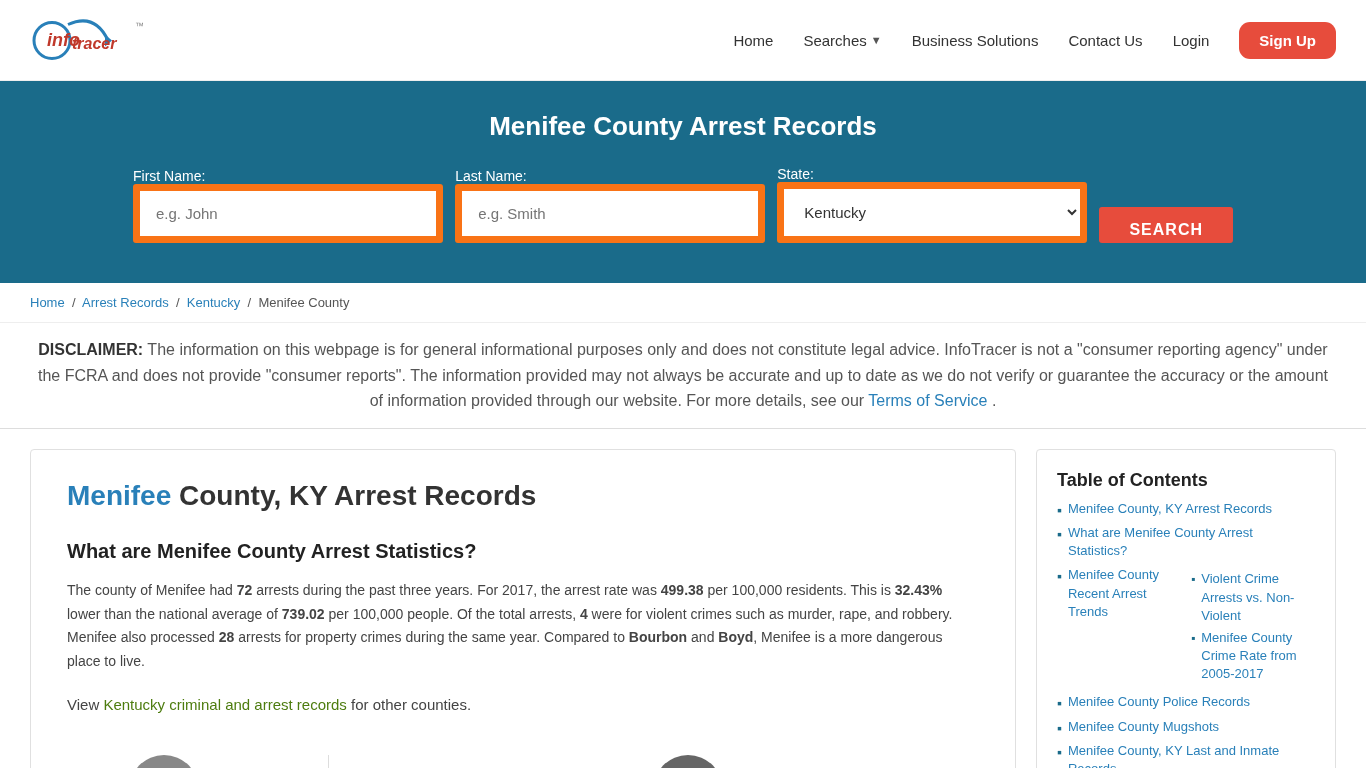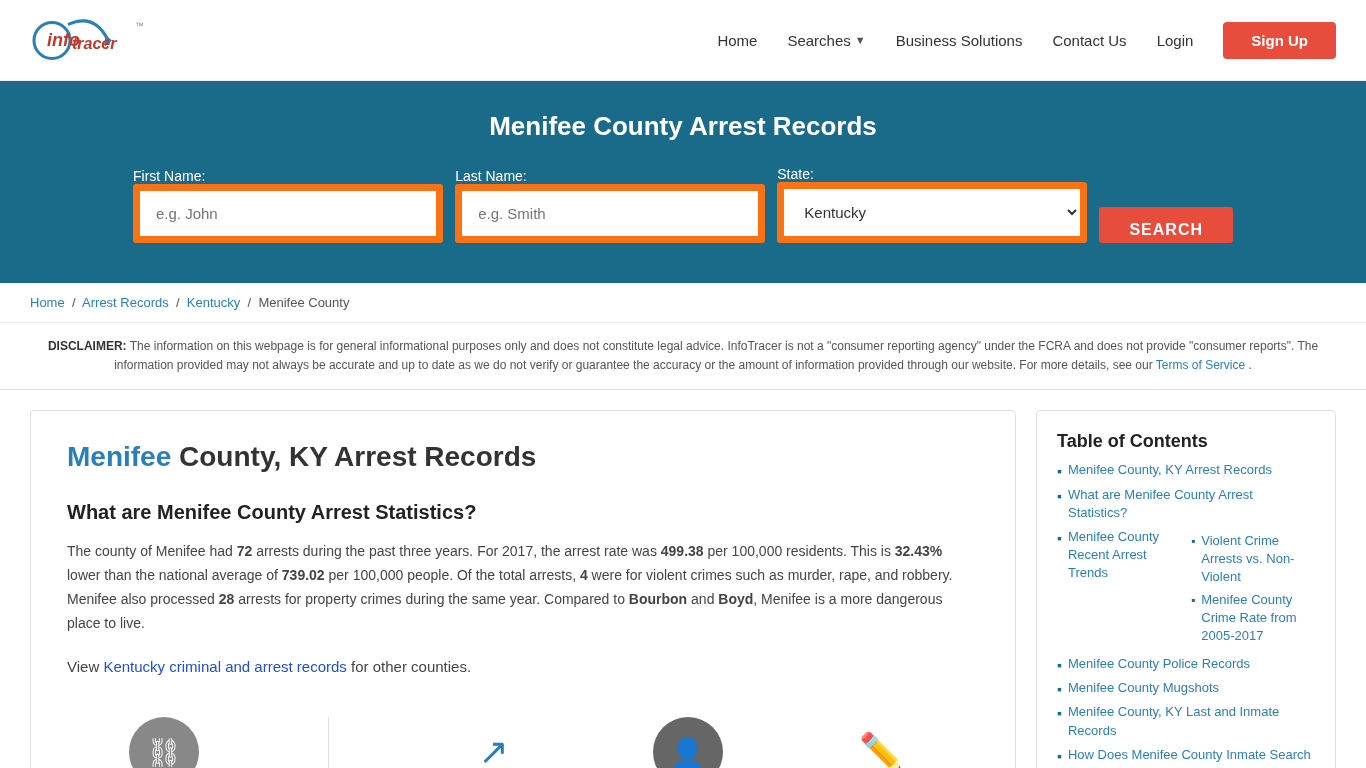--- a/index.html
+++ b/index.html
@@ -35,24 +35,24 @@
     }
     .nav-login {
       color: #333;
       font-size: 15px;
       text-decoration: none;
     }
     .btn-signup {
       background: #e74c3c;
       color: #fff;
       border: none;
-      padding: 10px 28px;
+      padding: 10px 20px;
       font-size: 15px;
       font-weight: bold;
-      border-radius: 4px;
+      border-radius: 11px;
       cursor: pointer;
     }
 
     
     .hero {
       background: #1a6b8a;
       padding: 30px 40px 40px;
       text-align: center;
     }
     .hero-title {
@@ -118,21 +118,21 @@
     .breadcrumb a {
       color: #2980b9;
       text-decoration: none;
     }
     .breadcrumb span { color: #555; }
 
     
     .disclaimer {
       background: #fff;
       padding: 14px 30px;
-      font-size: 12px;
+      font-size: 16px;
       color: #555;
       text-align: center;
       border-bottom: 1px solid #ddd;
       line-height: 1.6;
     }
     .disclaimer strong { color: #333; }
     .disclaimer a { color: #2980b9; text-decoration: none; }
 
     
     .main-content {
@@ -165,21 +165,21 @@
       color: #222;
       margin-bottom: 16px;
     }
     .article p {
       font-size: 14px;
       color: #444;
       line-height: 1.7;
       margin-bottom: 18px;
     }
     .article p strong { font-weight: bold; }
-    .article a { color: #1d4ed8; text-decoration: none; }
+    .article a { color: #4d7c0f; text-decoration: none; }
     .article .view-link { font-size: 15px; }
 
     
     .icons-row {
       display: flex;
       justify-content: space-around;
       padding-top: 20px;
     }
     .icon-item {
       text-align: center;

